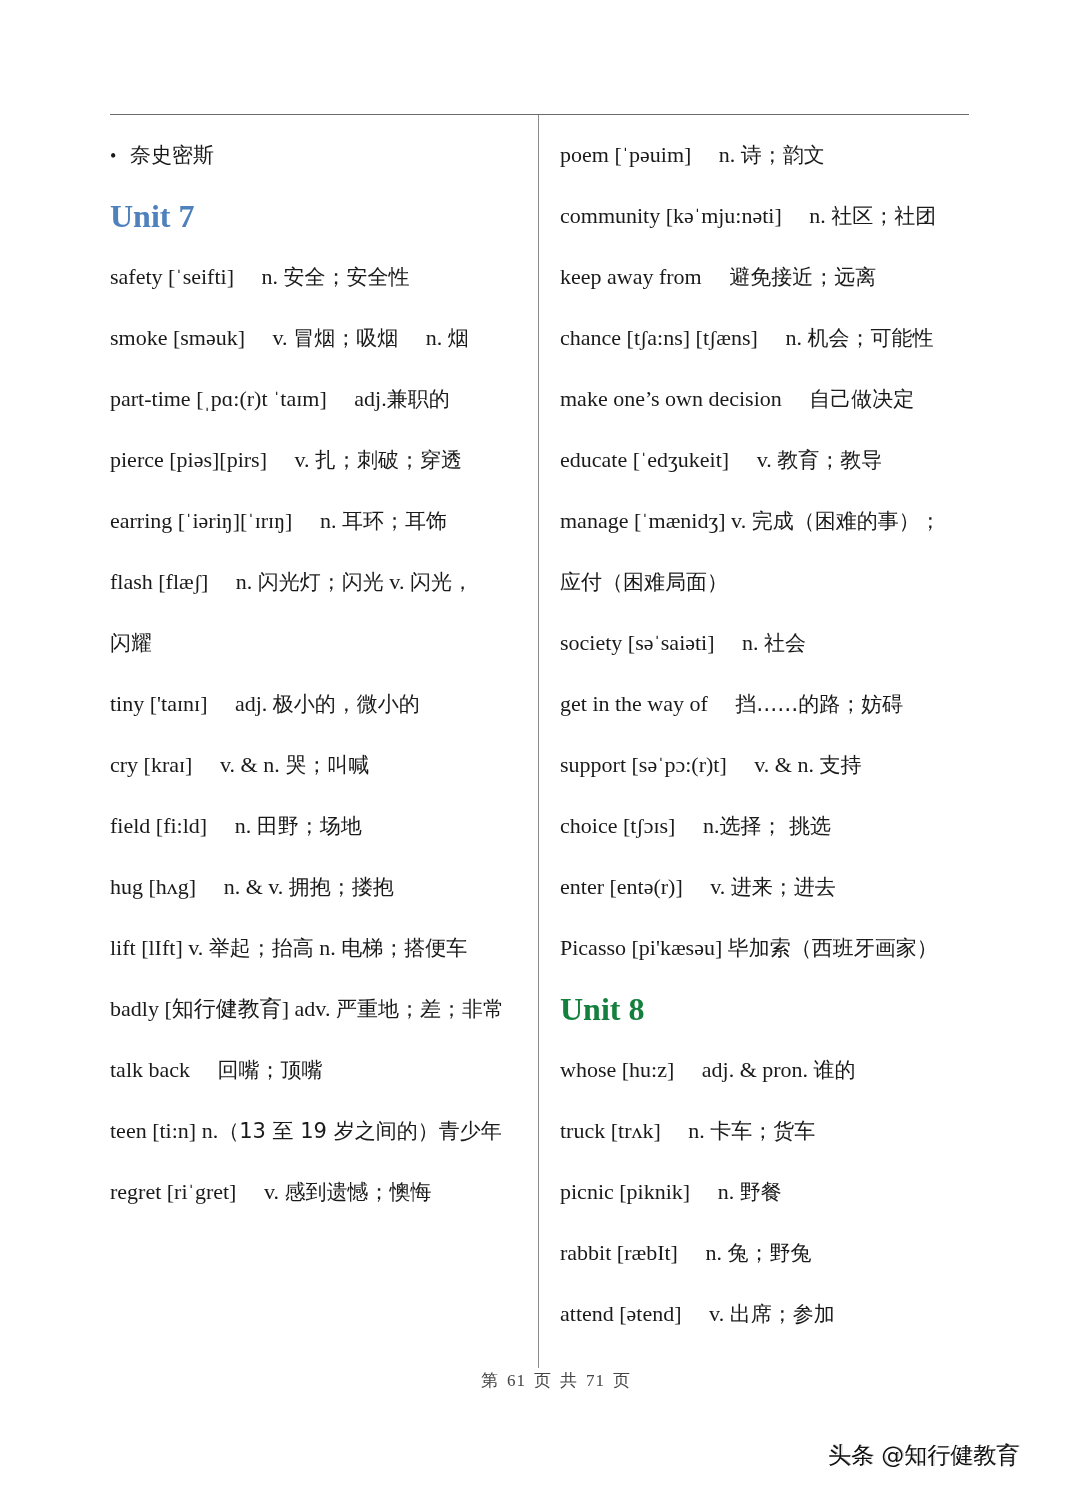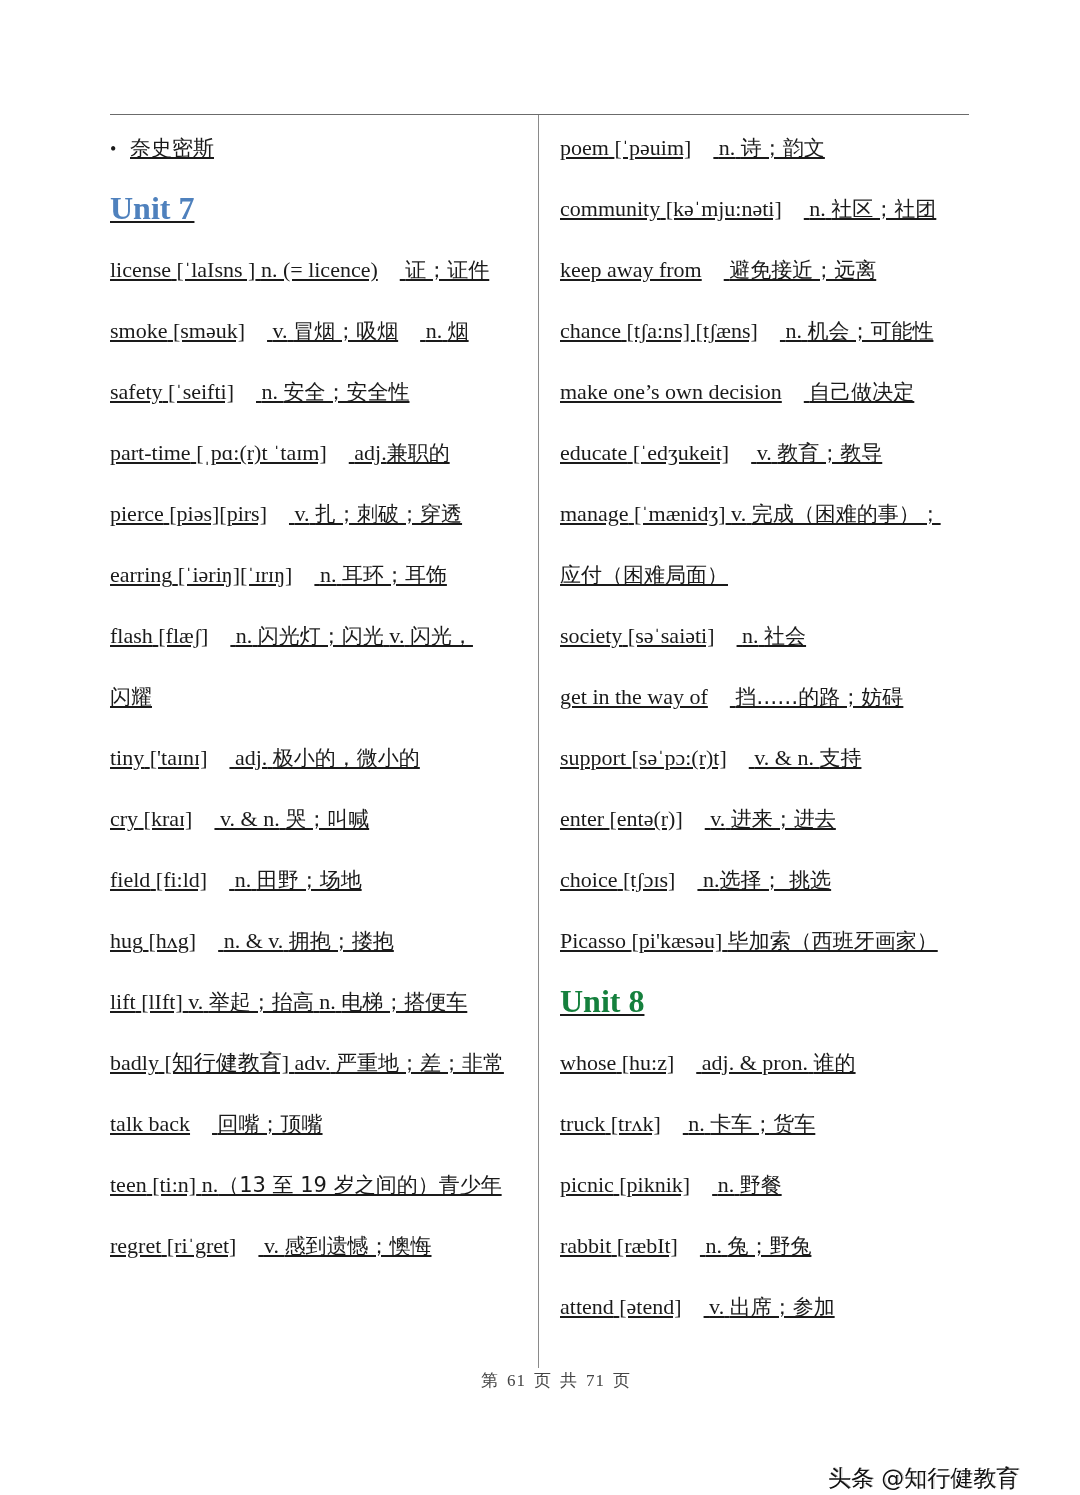--- a/index.html
+++ b/index.html
@@ -32,24 +32,23 @@
       border-left: 1.5px solid #8a8a8a;
     }
     .column {
       position: absolute;
       top: 117px;
     }
     .col-left { left: 110px; width: 420px; }
     .col-right { left: 560px; width: 420px; }
     .line {
       height: 61px;
-      line-height: 61px;
+      line-height: 76px;
       font-size: 22px;
       white-space: nowrap;
-      text-decoration: underline;
     }
     .bullet-line .bullet {
       display: inline-block;
       width: 20px;
       font-size: 18px;
     }
     .cjk {
       font-family: "DejaVu Sans", sans-serif;
       font-size: 21px;
     }
@@ -74,58 +73,51 @@
     .footer span { margin: 0 4px; }
     .watermark {
       position: absolute;
       left: 828px;
       top: 1440px;
       font-family: "DejaVu Sans", sans-serif;
       font-size: 23px;
       color: #111;
       text-shadow: 1px 1px 0 #ffffff, -1px -1px 0 #ffffff, 1px 0 0 #777;
       white-space: nowrap;
-      margin-top: 23px;
     }
   </style>
 </head>
 <body>
 
 <div class="top-rule"></div>
 <div class="col-divider"></div>
 
 <div class="column col-left">
   <div class="line bullet-line">
     <span class="bullet">•</span><span class="cjk">奈史密斯</span>
   </div>
   <div class="line">
     <span class="unit-heading" style="color:#4f81bd">Unit 7</span>
   </div>
 
-  <div class="line">
-    <span class="word">license</span>
-    <span class="ipa">[ˈlaIsns ]</span>
-    <span>n. (= licence)</span><span class="gap"></span>
-    <span class="cjk">证；证件</span>
+
+  <div class="line">
+    <span>safety</span>
+    <span>[ˈseifti]</span><span class="gap"></span>
+    <span>n.</span>
+    <span class="cjk">安全；安全性</span>
   </div>
 
   <div class="line">
     <span>smoke</span>
     <span>[sməuk]</span><span class="gap"></span>
     <span>v.</span>
     <span class="cjk">冒烟；吸烟</span><span class="gap"></span>
     <span>n.</span>
     <span class="cjk">烟</span>
-  </div>
-
-  <div class="line">
-    <span>safety</span>
-    <span>[ˈseifti]</span><span class="gap"></span>
-    <span>n.</span>
-    <span class="cjk">安全；安全性</span>
   </div>
 
   <div class="line">
     <span>part-time</span>
     <span>[ˌpɑ:(r)t ˈtaɪm]</span><span class="gap"></span>
     <span>adj.</span><span class="cjk">兼职的</span>
   </div>
 
   <div class="line">
     <span>pierce</span>
@@ -280,30 +272,30 @@
   </div>
 
   <div class="line">
     <span>support</span>
     <span>[səˈpɔ:(r)t]</span><span class="gap"></span>
     <span>v. &amp; n.</span>
     <span class="cjk">支持</span>
   </div>
 
   <div class="line">
-    <span>enter</span>
-    <span>[entə(r)]</span><span class="gap"></span>
-    <span>v.</span>
-    <span class="cjk">进来；进去</span>
-  </div>
-
-  <div class="line">
     <span>choice</span>
     <span>[tʃɔɪs]</span><span class="gap"></span>
     <span>n.</span><span class="cjk">选择； 挑选</span>
+  </div>
+
+  <div class="line">
+    <span>enter</span>
+    <span>[entə(r)]</span><span class="gap"></span>
+    <span>v.</span>
+    <span class="cjk">进来；进去</span>
   </div>
 
   <div class="line">
     <span>Picasso</span>
     <span>[pi'kæsəu]</span>
     <span class="cjk">毕加索（西班牙画家）</span>
   </div>
 
   <div class="line">
     <span class="unit-heading" style="color:#15803d">Unit 8</span>

